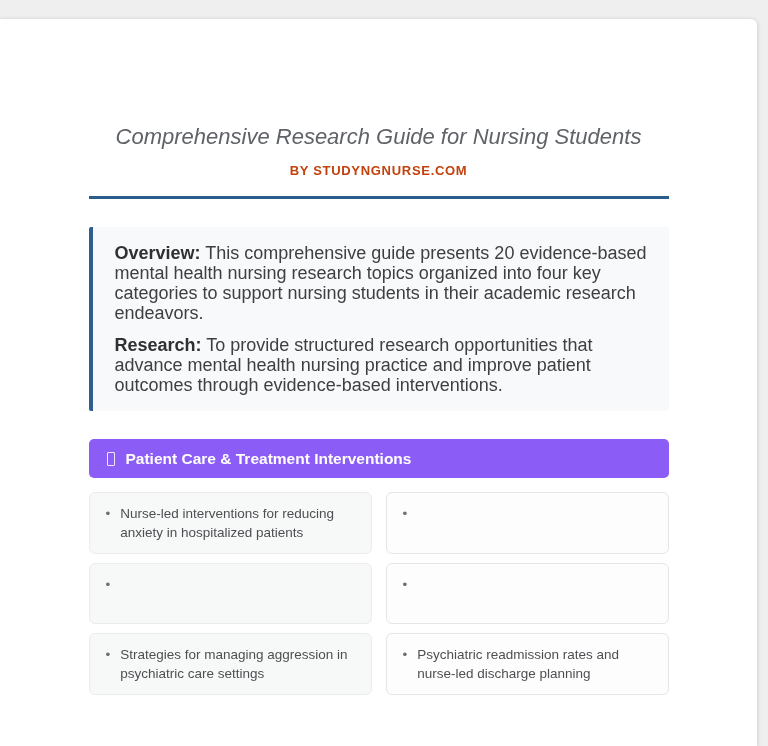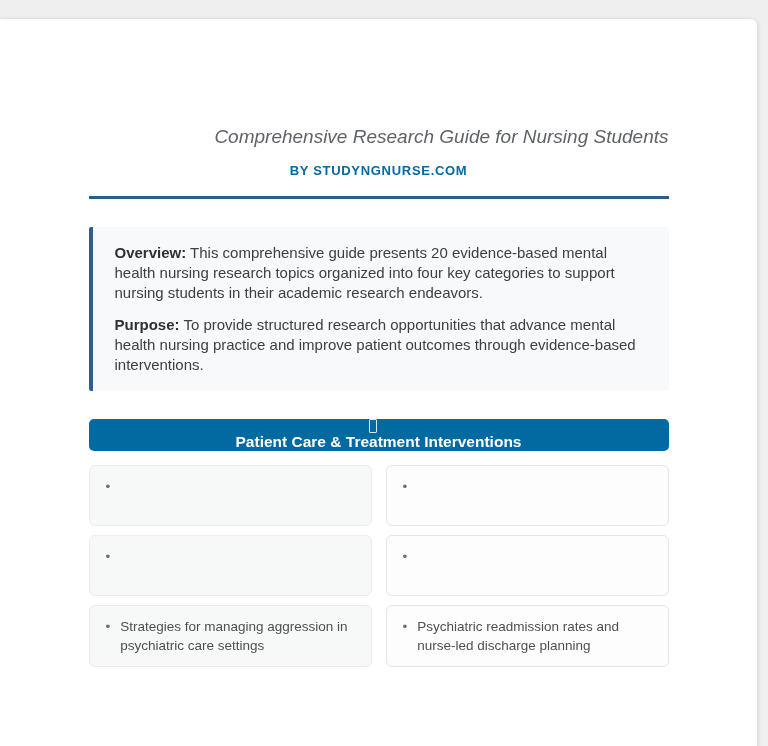--- a/index.html
+++ b/index.html
@@ -25,70 +25,69 @@
   .doc-title {
     text-align: center;
     color: #2b5d8c;
     font-size: 29px;
     font-weight: bold;
     line-height: 43px;
     letter-spacing: 0.5px;
   }
   .doc-subtitle {
     margin-top: 10px;
-    text-align: right;
+    text-align: center;
     color: #5f6368;
-    font-size: 19px;
+    font-size: 22px;
     font-style: italic;
     line-height: 25px;
   }
   .doc-byline {
     margin-top: 14px;
     text-align: center;
-    color: #0369a1;
+    color: #c2410c;
     font-size: 13px;
     font-weight: bold;
     letter-spacing: 0.7px;
     line-height: 15px;
   }
   .header-divider {
     margin-top: 18px;
     height: 3px;
     background: #2b5d8c;
     border: none;
   }
   .overview-box {
     margin-top: 28px;
     background: #f7f9fa;
     border-left: 4px solid #2e5f8f;
     border-radius: 2px;
     padding: 16px 20px 16px 22px;
   }
   .overview-box p {
     color: #3d3f42;
-    font-size: 15px;
+    font-size: 18px;
     line-height: 20px;
   }
   .overview-box p + p { margin-top: 12px; }
   .overview-box .para-label {
     font-weight: bold;
     color: #2e3033;
   }
   .section-bar {
     margin-top: 28px;
-    height: 32px;
-    background: #0369a1;
+    height: 39px;
+    background: #8b5cf6;
     border-radius: 5px;
     display: flex;
     align-items: center;
     padding: 0 18px;
     color: #ffffff;
     font-size: 15.5px;
     font-weight: bold;
-    flex-direction: column;
   }
   .missing-glyph {
     display: inline-block;
     width: 8px; height: 14px;
     border: 1.5px solid rgba(255,255,255,0.85);
     border-radius: 1px;
     margin-right: 11px;
     flex: 0 0 auto;
   }
   .topics-grid {
@@ -130,32 +129,33 @@
 
 
     <div class="doc-subtitle">Comprehensive Research Guide for Nursing Students</div>
 
     <div class="doc-byline">BY STUDYNGNURSE.COM</div>
 
     <hr class="header-divider">
 
     <div class="overview-box">
       <p><span class="para-label">Overview:</span><span> This comprehensive guide presents 20 evidence-based mental health nursing research topics organized into four key categories to support nursing students in their academic research endeavors.</span></p>
-      <p><span class="para-label">Purpose:</span><span> To provide structured research opportunities that advance mental health nursing practice and improve patient outcomes through evidence-based interventions.</span></p>
+      <p><span class="para-label">Research:</span><span> To provide structured research opportunities that advance mental health nursing practice and improve patient outcomes through evidence-based interventions.</span></p>
     </div>
 
     <div class="section-bar">
       <span class="missing-glyph"></span>
       <span>Patient Care &amp; Treatment Interventions</span>
     </div>
 
     <div class="topics-grid">
 
       <div class="topic-card col-left">
         <span class="topic-bullet">•</span>
+        <span>Nurse-led interventions for reducing anxiety in hospitalized patients</span>
       </div>
 
       <div class="topic-card col-right">
         <span class="topic-bullet">•</span>
       </div>
 
       <div class="topic-card col-left">
         <span class="topic-bullet">•</span>
       </div>
 

